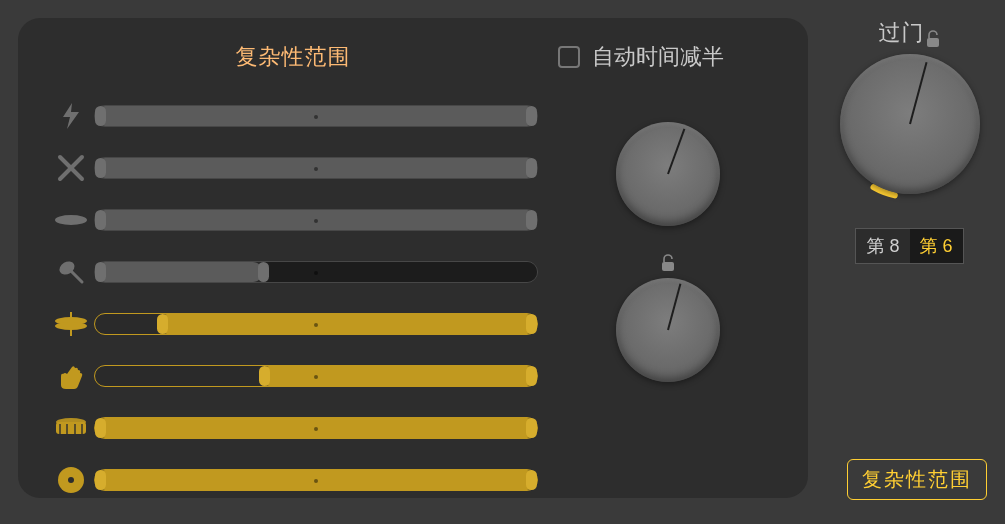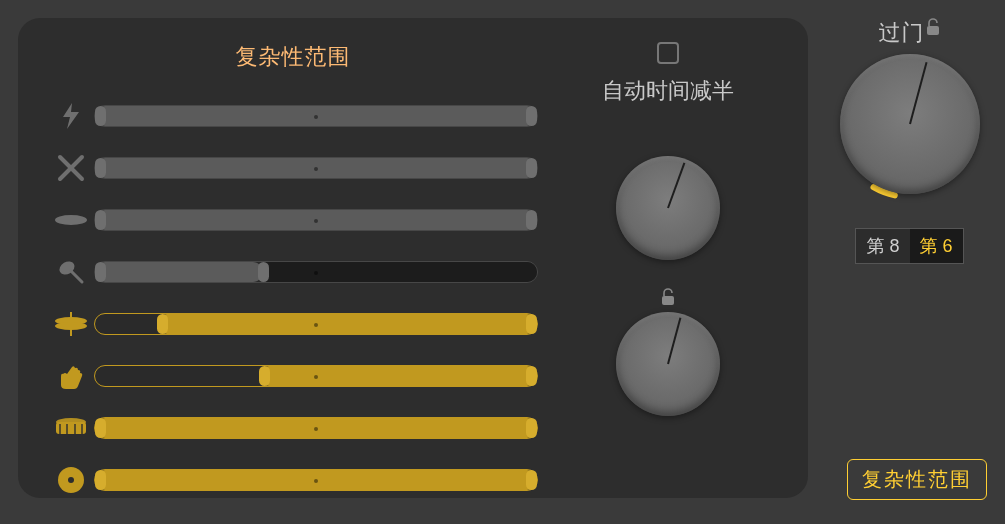--- a/index.html
+++ b/index.html
@@ -16,24 +16,24 @@
   .range-track.active { border-color: #c1991f; }
   .range-fill { position: absolute; top: 0; bottom: 0; border-radius: 12px; }
   .range-fill.gray { background: #5b5b5b; }
   .range-fill.yellow { background: #c1991f; }
   .range-handle { position: absolute; top: 0; bottom: 0; width: 11px; border-radius: 11px; }
   .range-handle.gray { background: #6f6f6f; }
   .range-handle.yellow { background: #d6ad2d; }
   .range-tick { position: absolute; width: 4px; height: 4px; border-radius: 2px; top: 9px; left: 50%; transform: translateX(-50%); background: rgba(0,0,0,0.45); }
   .range-dark-overlay { position: absolute; top: 0; bottom: 0; background: #1c1c1c; border-radius: 0 12px 12px 0; }
   .knobs-col { flex: 1; display: flex; flex-direction: column; padding-left: 20px; }
-  .checkbox-row { display: flex; align-items: center; gap: 12px; font-size: 22px; color: #c9c9c9; margin-bottom: 50px; flex-direction: column; }
+  .checkbox-row { display: flex; align-items: center; gap: 12px; font-size: 22px; color: #c9c9c9; margin-bottom: 50px; }
   .checkbox { width: 22px; height: 22px; border: 2px solid #777; border-radius: 4px; background: #2d2d2d; }
   .knob-block { display: flex; flex-direction: column; align-items: center; margin-bottom: 28px; }
-  .knob-label-row { display: flex; align-items: flex-start; margin-bottom: 6px; }
+  .knob-label-row { display: flex; align-items: flex-end; margin-bottom: 6px; }
   .knob-label { font-size: 22px; color: #c9c9c9; letter-spacing: 1px; }
   .lock-icon { width: 16px; height: 18px; }
   .knob-wrap { position: relative; }
   .knob { width: 104px; height: 104px; border-radius: 50%; background: radial-gradient(circle at 50% 42%, #7d7d7d 0%, #6b6b6b 55%, #595959 100%); box-shadow: inset 0 2px 4px rgba(255,255,255,0.12), inset 0 -4px 8px rgba(0,0,0,0.35), 0 2px 6px rgba(0,0,0,0.4); position: relative; }
   .knob.big { width: 140px; height: 140px; }
   .knob-pointer { position: absolute; left: 50%; top: 50%; width: 2px; height: 46%; background: #1e1e1e; transform-origin: top center; }
   .knob-arc { position: absolute; inset: -6px; }
   .right-col { flex: 1; padding-left: 24px; display: flex; flex-direction: column; align-items: center; }
   .seg { display: flex; border: 1px solid #555; border-radius: 0; overflow: hidden; margin-top: 6px; }
   .seg-btn { padding: 5px 10px; font-size: 18px; background: #2c2c2c; color: #d0d0d0; border: none; }

